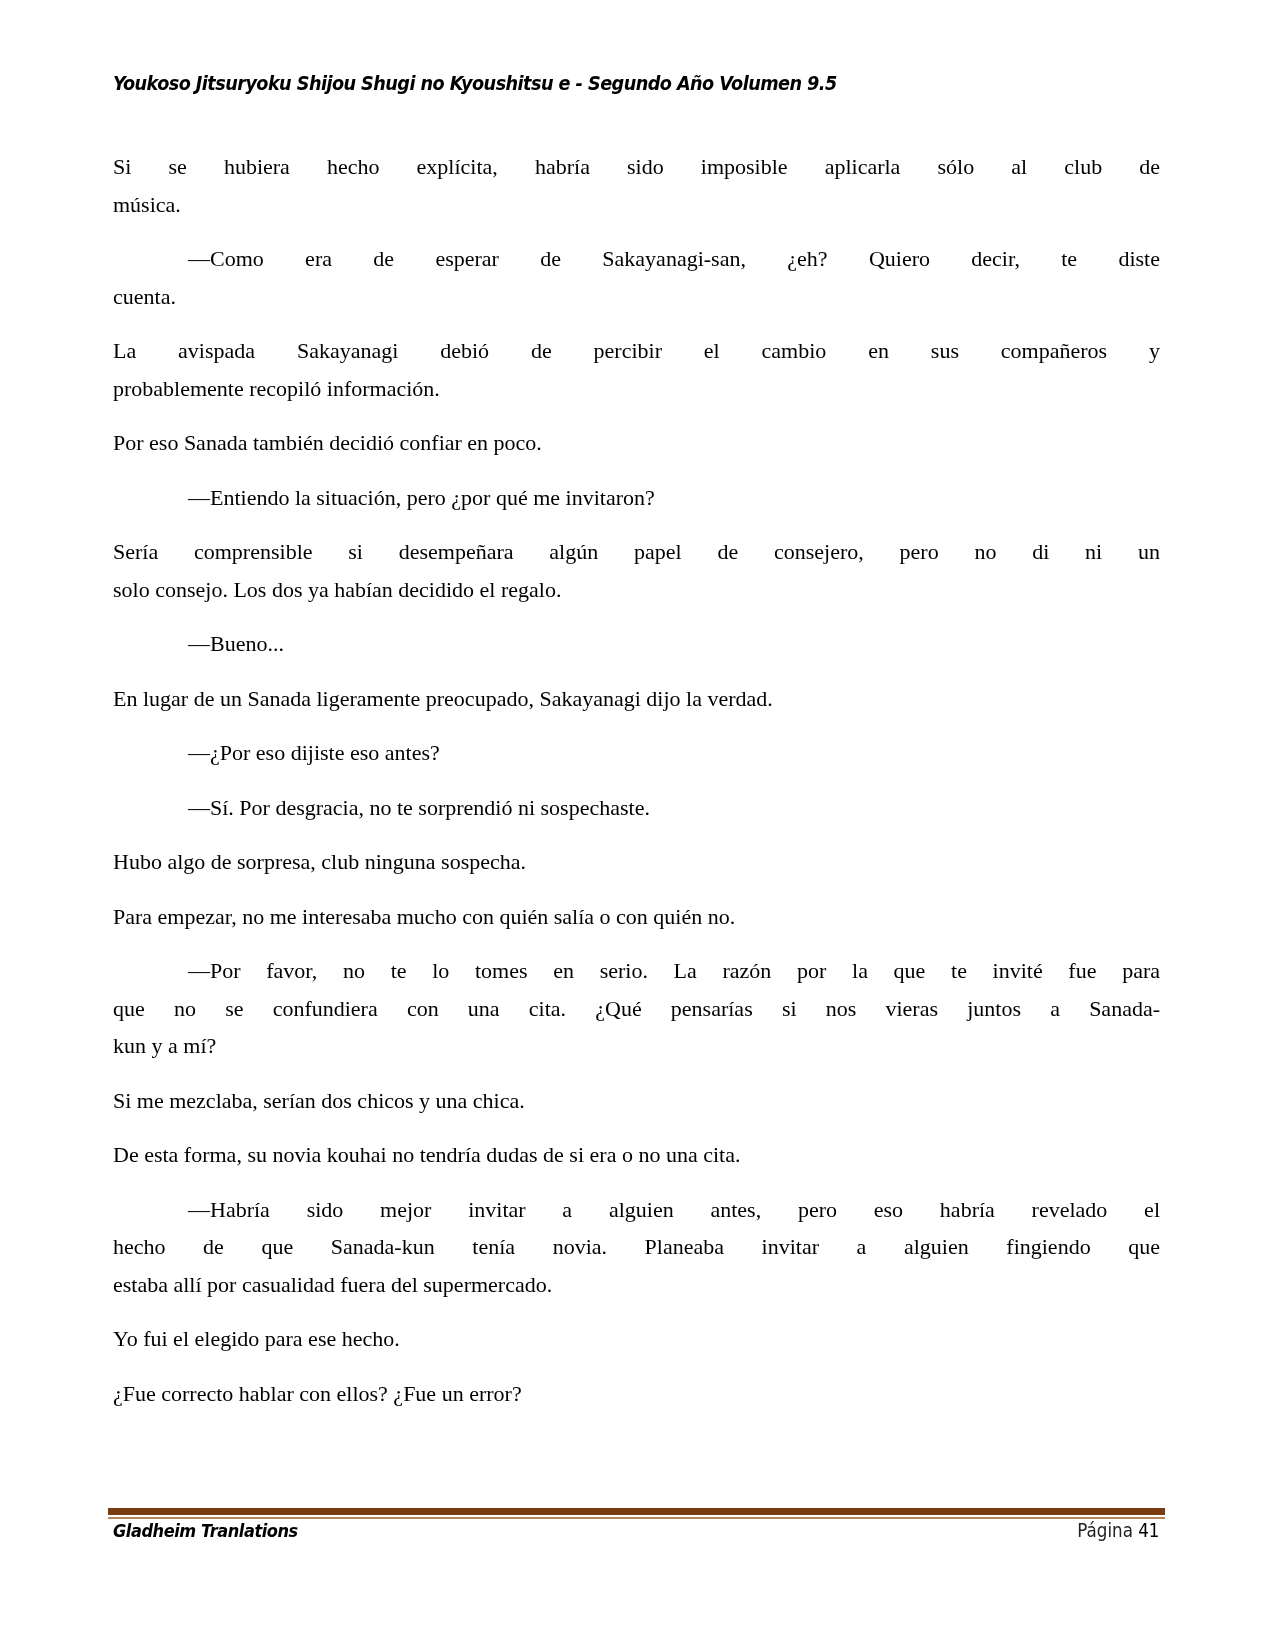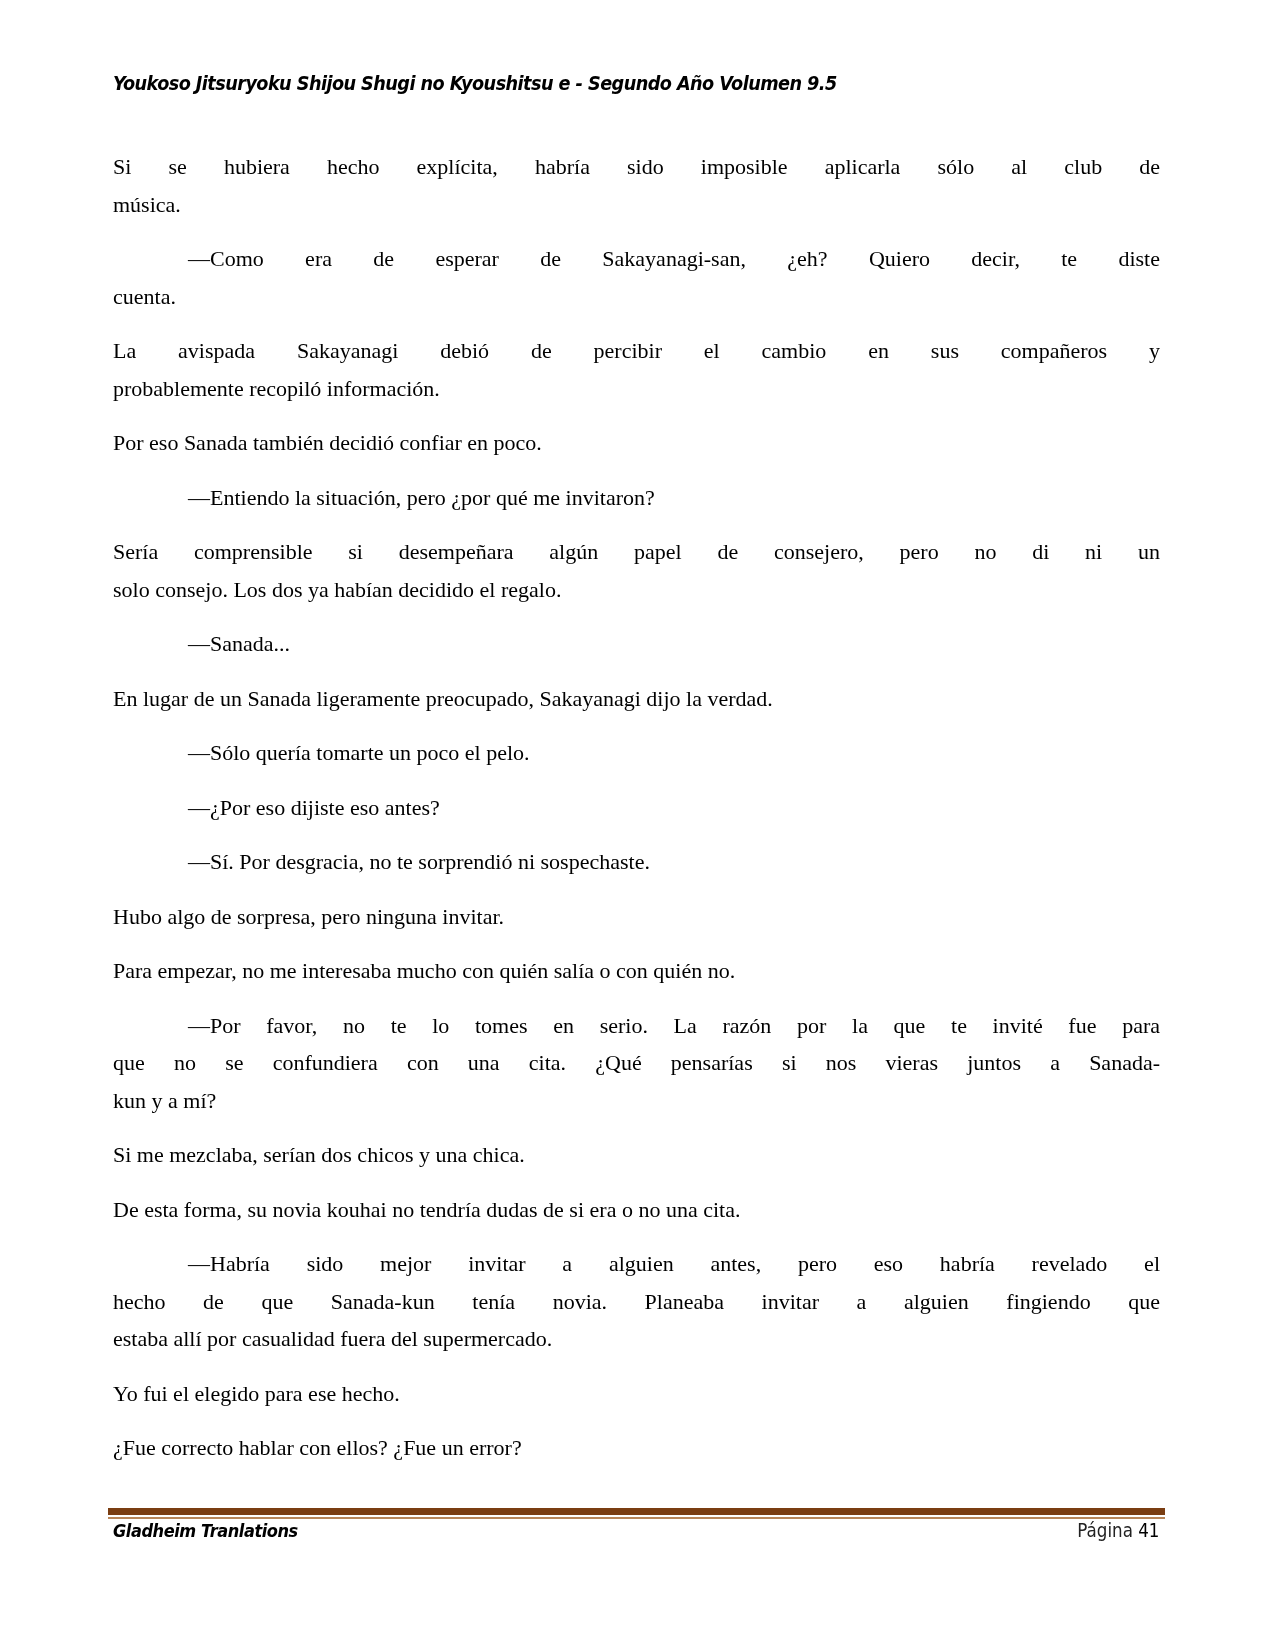--- a/index.html
+++ b/index.html
@@ -55,36 +55,33 @@
       <span class="line">Por eso Sanada también decidió confiar en poco.</span>
     </div>
     <div class="para">
       <span class="line indent">—Entiendo la situación, pero ¿por qué me invitaron?</span>
     </div>
     <div class="para">
       <span class="line j">Sería comprensible si desempeñara algún papel de consejero, pero no di ni un</span>
       <span class="line">solo consejo. Los dos ya habían decidido el regalo.</span>
     </div>
     <div class="para">
-      <span class="line indent">—Sanada...</span>
+      <span class="line indent">—Bueno...</span>
     </div>
     <div class="para">
       <span class="line">En lugar de un Sanada ligeramente preocupado, Sakayanagi dijo la verdad.</span>
-    </div>
-    <div class="para">
-      <span class="line indent">—Sólo quería tomarte un poco el pelo.</span>
     </div>
     <div class="para">
       <span class="line indent">—¿Por eso dijiste eso antes?</span>
     </div>
     <div class="para">
       <span class="line indent">—Sí. Por desgracia, no te sorprendió ni sospechaste.</span>
     </div>
     <div class="para">
-      <span class="line">Hubo algo de sorpresa, pero ninguna invitar.</span>
+      <span class="line">Hubo algo de sorpresa, club ninguna sospecha.</span>
     </div>
     <div class="para">
       <span class="line">Para empezar, no me interesaba mucho con quién salía o con quién no.</span>
     </div>
     <div class="para">
       <span class="line j indent">—Por favor, no te lo tomes en serio. La razón por la que te invité fue para</span>
       <span class="line j">que no se confundiera con una cita. ¿Qué pensarías si nos vieras juntos a Sanada-</span>
       <span class="line">kun y a mí?</span>
     </div>
     <div class="para">

